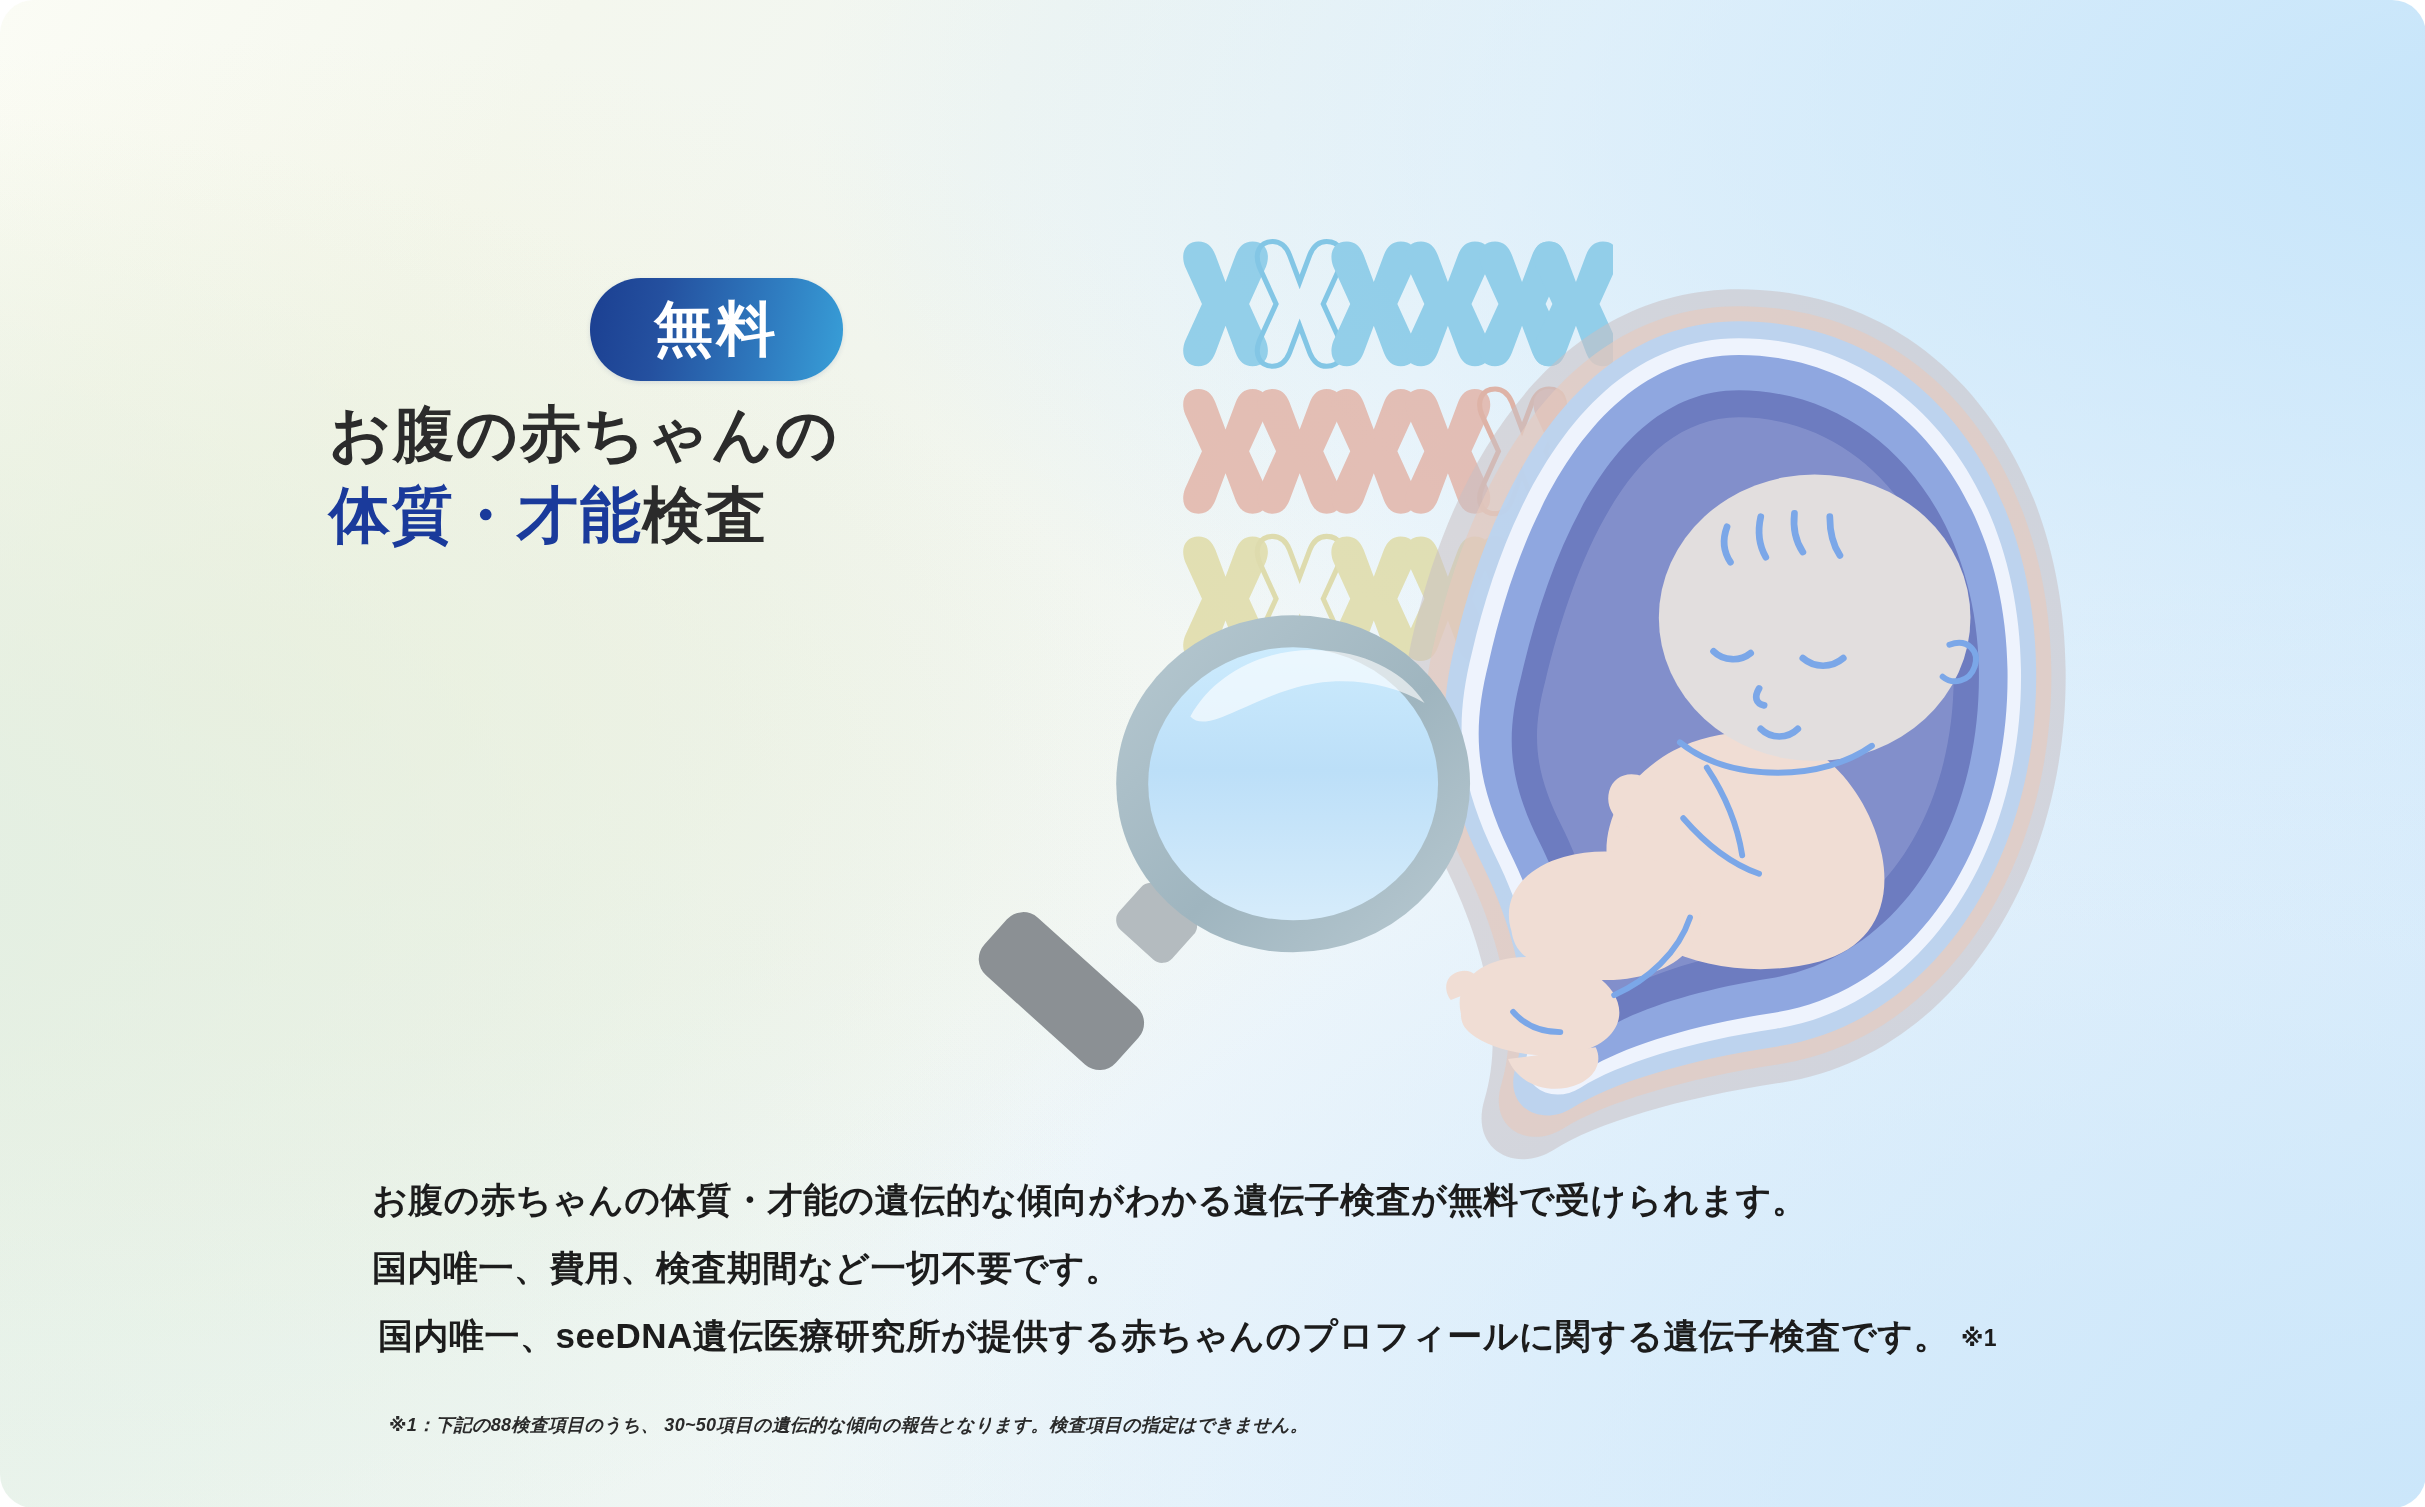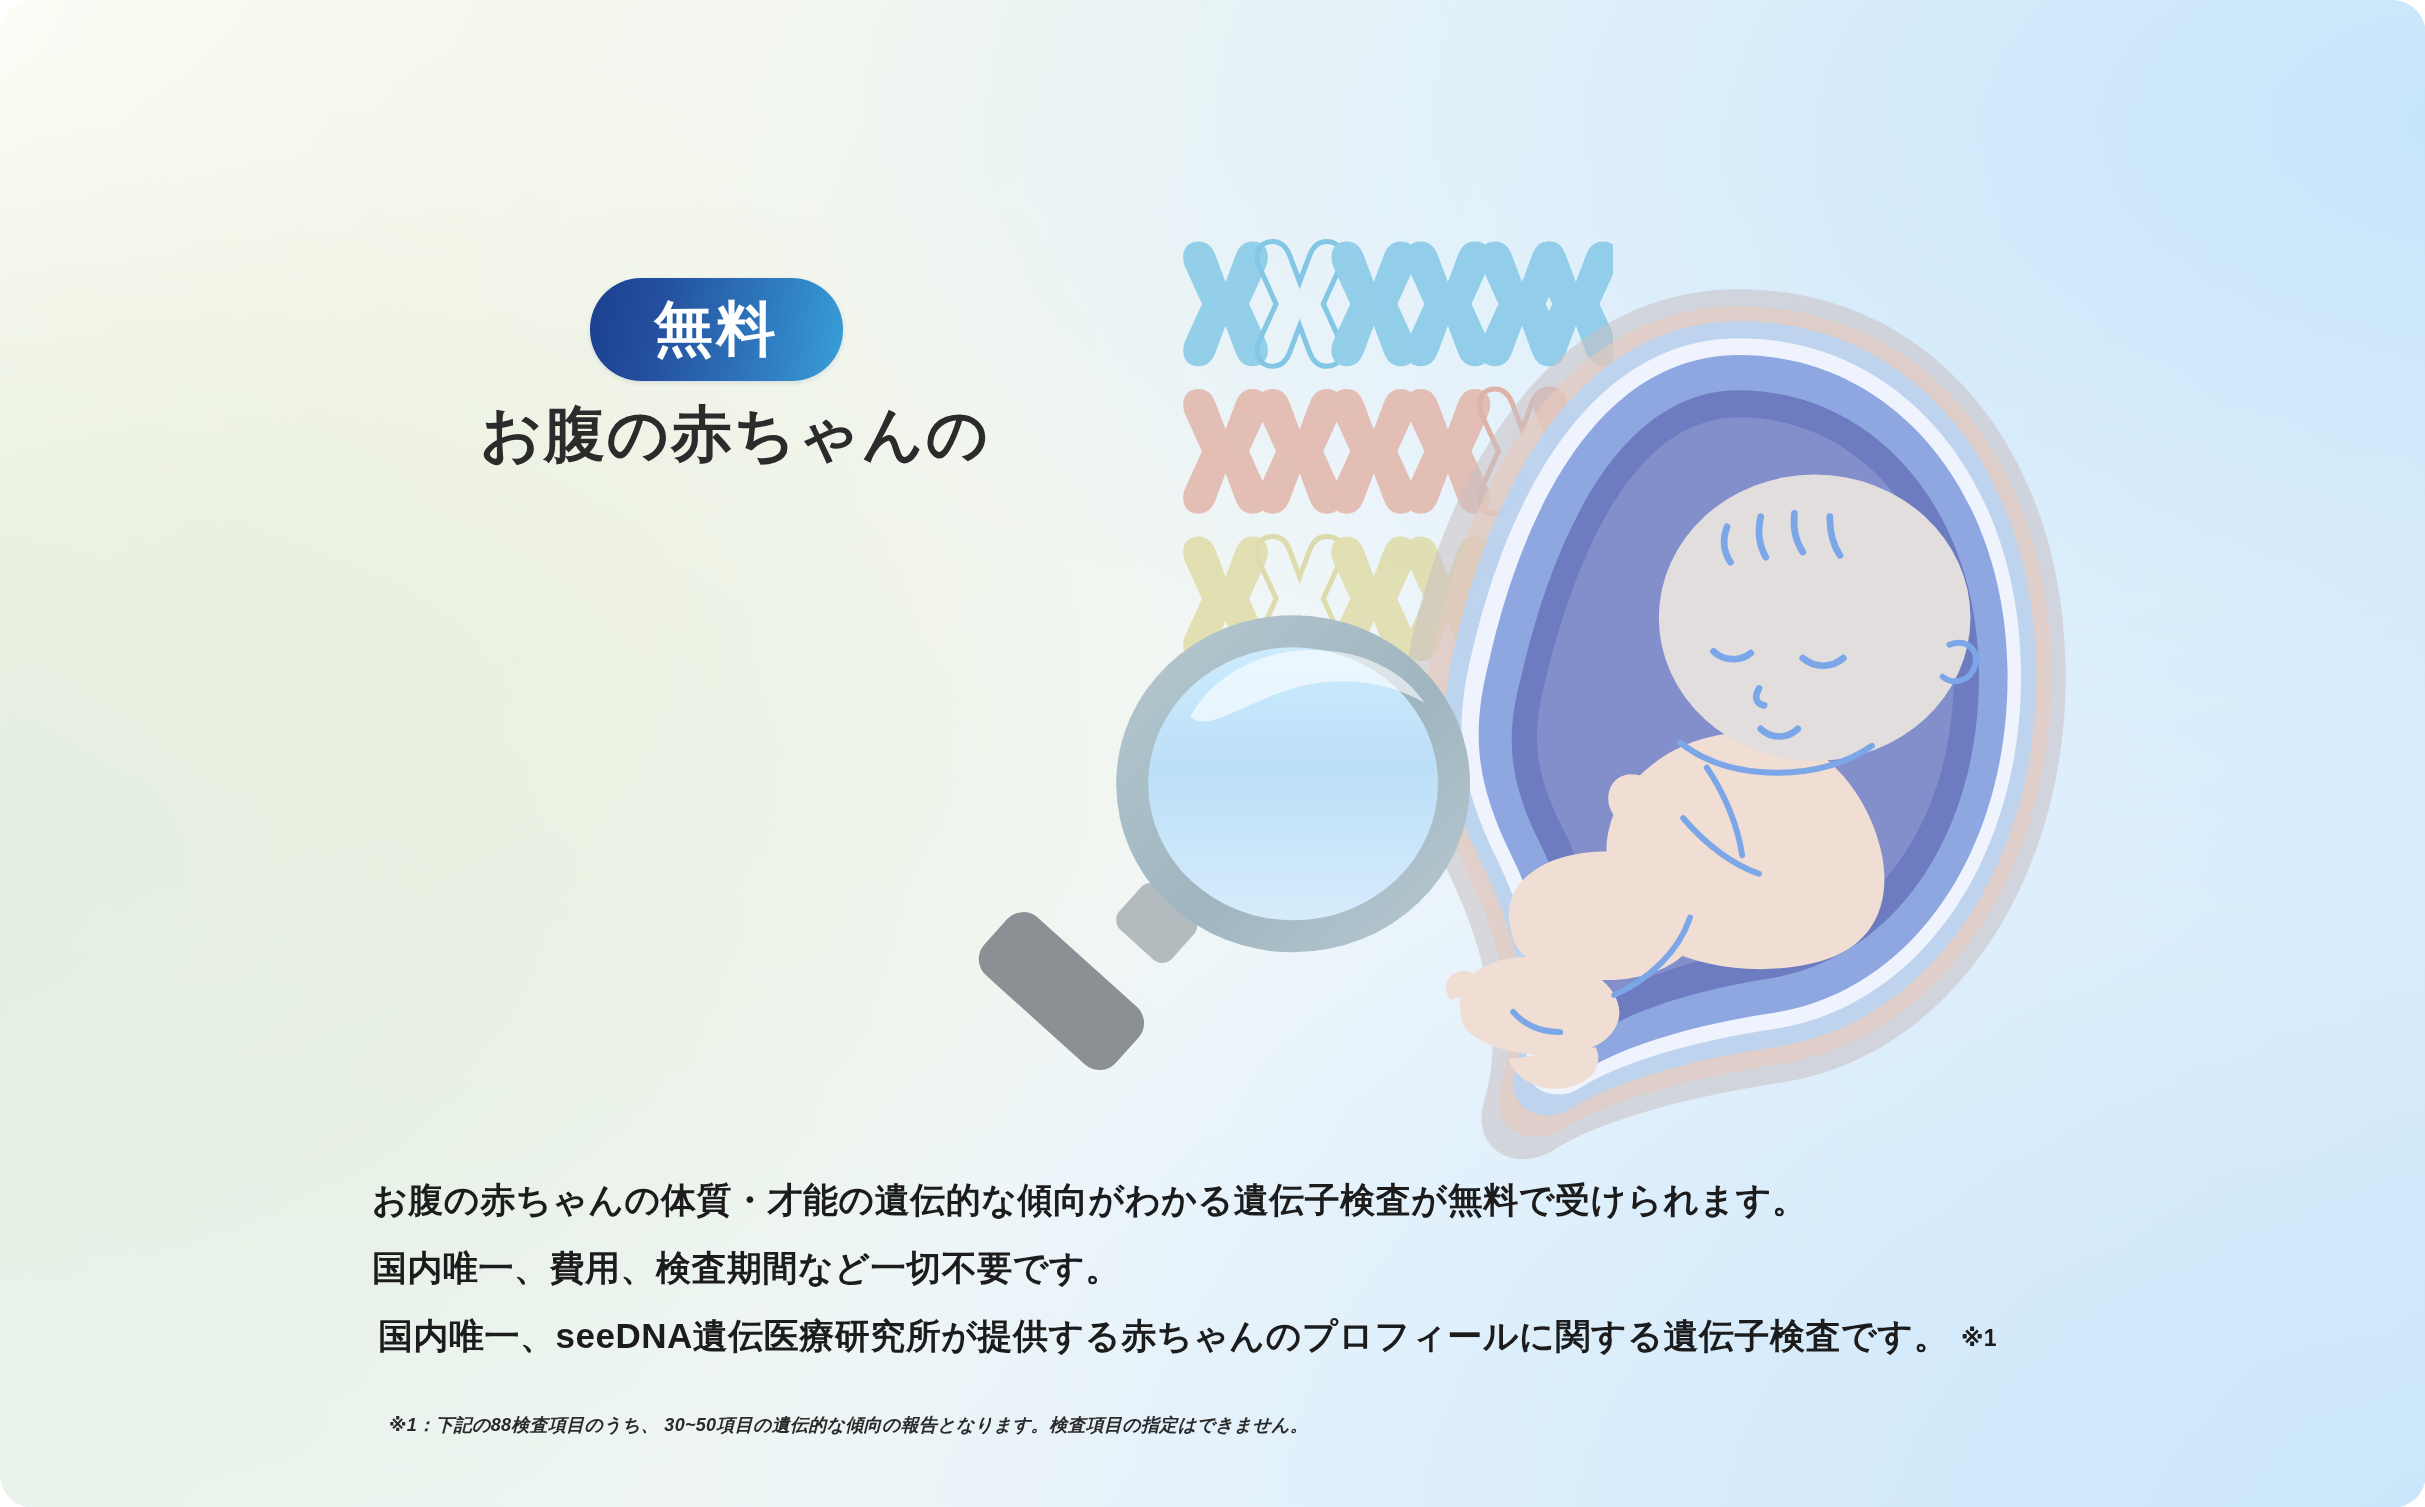--- a/index.html
+++ b/index.html
@@ -35,22 +35,22 @@
     background:linear-gradient(100deg,#1b3f91 0%,#24509f 28%,#2f7cc0 70%,#389fd8 100%);
     display:flex;align-items:center;justify-content:center;
     box-shadow:0 1.7px 5px rgba(30,60,120,.12);
   }
   #badge span{
     color:#ffffff;font-size:59px;font-weight:700;letter-spacing:3.4px;
     line-height:1;
   }
 
   #headline{
-    position:absolute;left:356px;top:394px;width:758px;
-    text-align:center;line-height:1.33;
+    position:absolute;left:329px;top:394px;width:758px;
+    text-align:left;line-height:1.33;
   }
   .hl-line{font-size:61px;font-weight:700;letter-spacing:1.7px;white-space:nowrap;}
   .hl-dark{color:#2b2b2b;}
   .hl-blue{color:#1a3a9b;}
 
   #body-copy{
     position:absolute;left:372px;top:1177px;width:1769px;
     color:#1c1c1c;font-size:35px;font-weight:700;letter-spacing:0.5px;
   }
   #body-copy .bline{white-space:nowrap;margin-bottom:21px;}
@@ -216,20 +216,21 @@
                C512 108 452 100 396 118 C338 136 296 170 278 150 Z" fill="#ffffff" opacity=".62"></path>
     </svg>
   </div>
 
   <div id="badge">
     <span>無料</span>
   </div>
 
   <div id="headline">
     <div class="hl-line hl-dark">お腹の赤ちゃんの</div>
+    <div class="hl-line"><span class="hl-blue">体質・才能</span><span class="hl-dark">検査</span></div>
   </div>
 
   <div id="body-copy">
     <div class="bline">お腹の赤ちゃんの体質・才能の遺伝的な傾向がわかる遺伝子検査が無料で受けられます。</div>
     <div class="bline">国内唯一、費用、検査期間など一切不要です。</div>
     <div class="bline"><span>国内唯一、seeDNA遺伝医療研究所が提供する赤ちゃんのプロフィールに関する遺伝子検査です。</span><span class="ref">※1</span></div>
   </div>
 
   <div id="footnote">※1：下記の88検査項目のうち、 30~50項目の遺伝的な傾向の報告となります。検査項目の指定はできません。</div>
 

